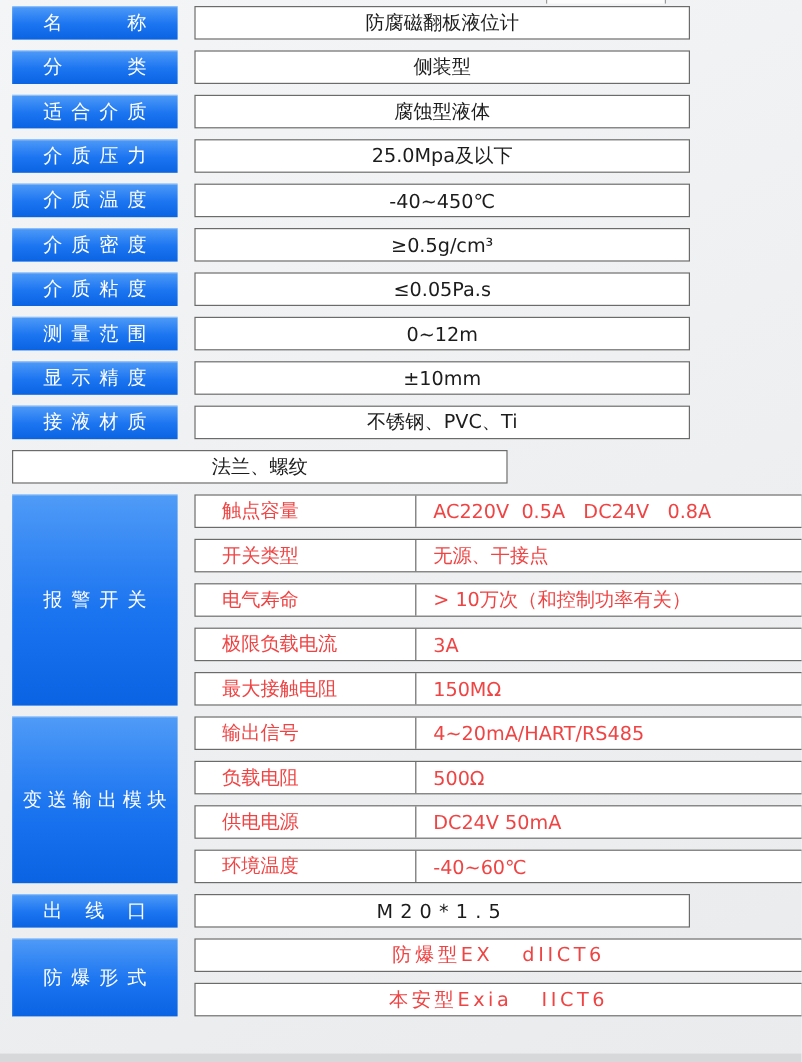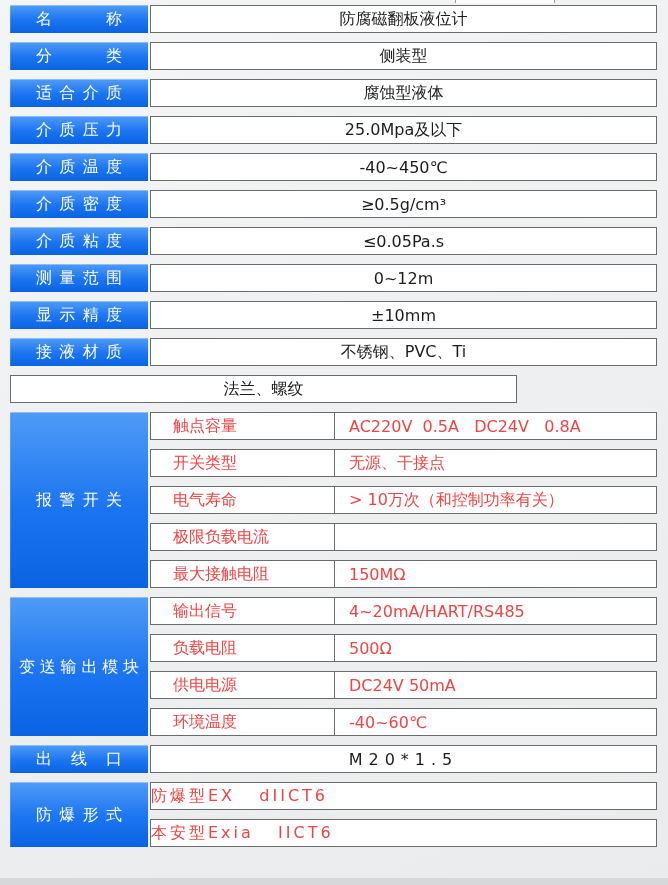--- a/index.html
+++ b/index.html
@@ -26,29 +26,29 @@
   .spec-table{
     position:absolute;top:5px;left:10px;
     display:flex;flex-direction:column;row-gap:9px;
   }
   .row{display:flex;align-items:stretch;}
   .label-cell{
     width:138px;min-width:138px;box-sizing:border-box;
     background:linear-gradient(180deg,#4f9bf7 0%,#1b74f0 55%,#0a63e2 100%);
     box-shadow:inset 0 1px 0 rgba(255,255,255,.35), inset 1px 0 0 rgba(255,255,255,.15);
     color:#ffffff;font-size:16px;
-    margin-right:2px;
+    margin-right:14px;
   }
   .row > .label-cell{
     height:28px;line-height:28px;
     padding:0 26px;
     text-align:justify;text-align-last:justify;
   }
   .value-cell{
-    width:507px;box-sizing:border-box;height:28px;
+    width:413px;box-sizing:border-box;height:28px;
     background:#ffffff;border:1px solid #6b6b6b;
     display:flex;align-items:center;justify-content:center;
     font-size:16px;color:#1c1c1c;white-space:pre;
   }
   .section{display:flex;align-items:stretch;}
   .section > .label-cell{
     display:flex;align-items:center;
     padding:0 26px;
   }
   .section > .label-cell.tight{padding:0 9px;}
@@ -67,21 +67,21 @@
   .sub-label{
     width:184px;min-width:184px;box-sizing:border-box;
     border-right:1px solid #6b6b6b;
     padding-left:22px;
     display:flex;align-items:center;
   }
   .sub-value{
     flex:1;display:flex;align-items:center;
     padding-left:14px;white-space:pre;
   }
-  .sub-row.center-value{justify-content:flex-start;}
+  .sub-row.center-value{justify-content:center;}
   .sub-row.center-value .center-text{
     display:flex;align-items:center;white-space:pre;
   }
   .ls-wide{letter-spacing:6px;}
   .ls-med{letter-spacing:3px;}
 </style>
 </head>
 <body>
 
 <div class="page">
@@ -146,20 +146,21 @@
         <div class="sub-row">
           <div class="sub-label">开关类型</div>
           <div class="sub-value">无源、干接点</div>
         </div>
         <div class="sub-row">
           <div class="sub-label">电气寿命</div>
           <div class="sub-value">&gt; 10万次（和控制功率有关）</div>
         </div>
         <div class="sub-row">
           <div class="sub-label">极限负载电流</div>
+          <div class="sub-value">3A</div>
         </div>
         <div class="sub-row">
           <div class="sub-label">最大接触电阻</div>
           <div class="sub-value">150MΩ</div>
         </div>
       </div>
     </div>
 
     <div class="section">
       <div class="label-cell tight">

